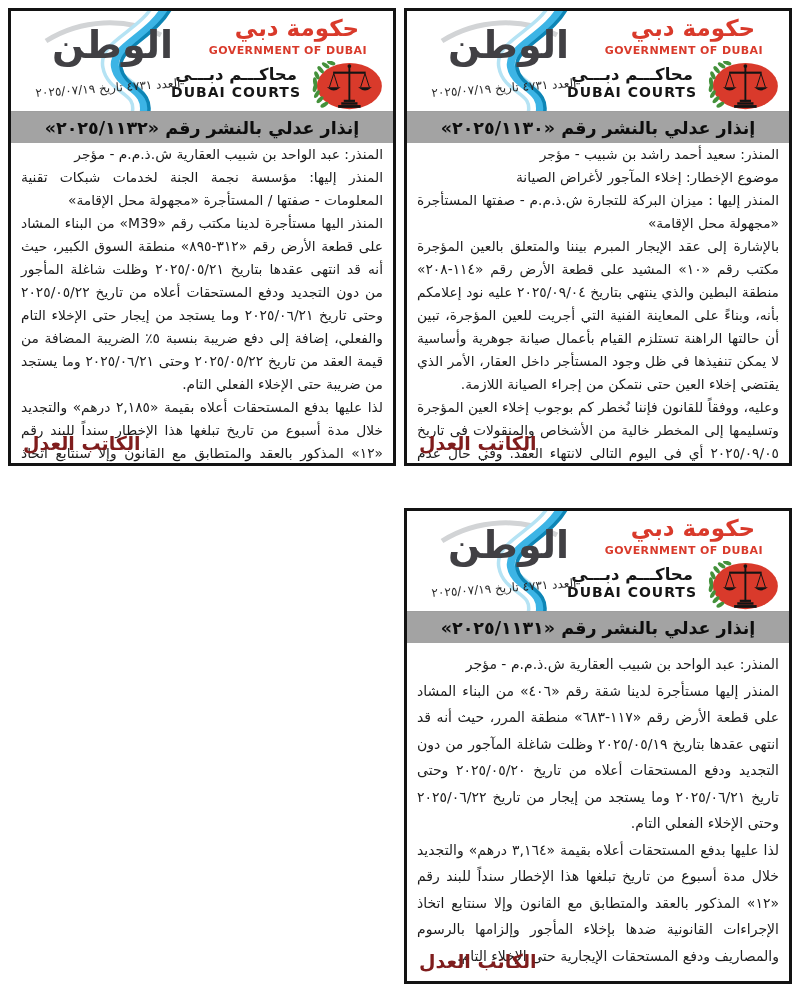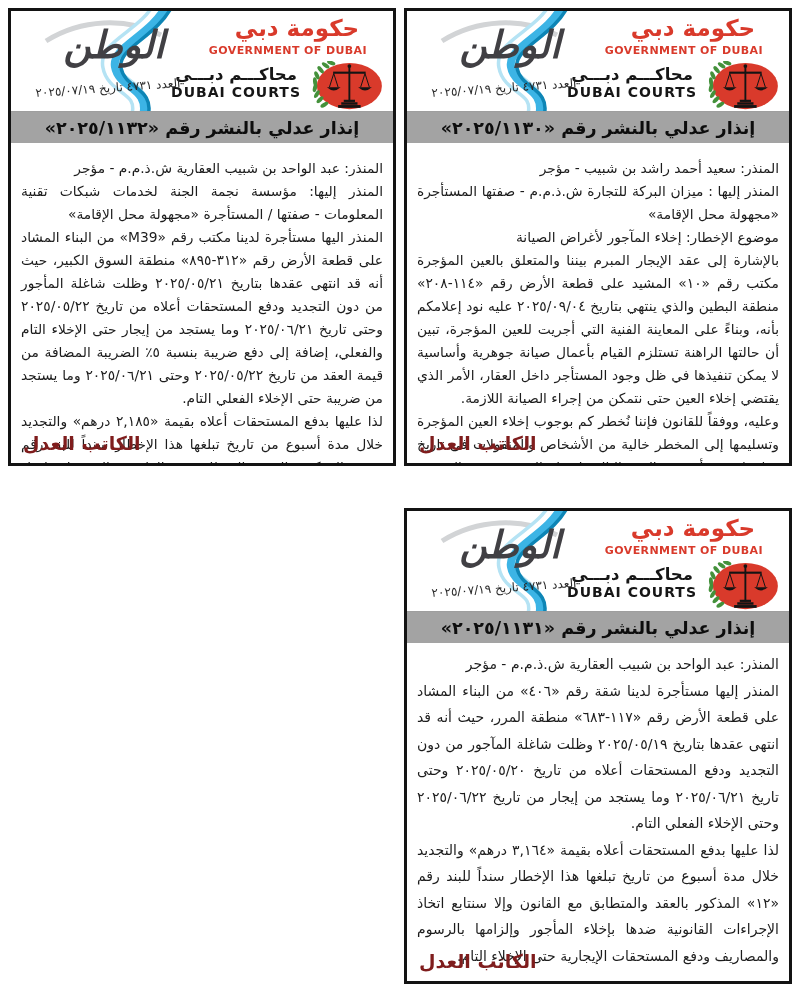--- a/index.html
+++ b/index.html
@@ -14,21 +14,21 @@
   #n1 { left:8px;  top:8px;   width:388px; height:458px; }
   #n2 { left:404px; top:8px;  width:388px; height:458px; }
   #n3 { left:404px; top:508px; width:388px; height:476px; }
 
   
   .nheader { position:relative; height:100px; background:#fff; overflow:hidden; }
   .wave-svg { position:absolute; left:0; top:0; width:196px; height:100px; }
   .watan {
     position:absolute; left:44px; top:14px; width:118px;
     font-size:38px; font-weight:bold; color:#414044; text-align:center;
-    direction:rtl; line-height:1.1; letter-spacing:-1px; z-index:2;font-style:italic;
+    direction:rtl; line-height:1.1; letter-spacing:-1px; z-index:2;
   }
   .issue {
     position:absolute; left:2px; top:70px; width:190px;
     font-size:12px; color:#2a2a2a; direction:rtl; text-align:center;
     transform:rotate(-4deg); z-index:2; white-space:nowrap;
   }
   .gov-ar {
     position:absolute; right:26px; top:4px; width:140px; text-align:center;
     color:#d93a2b; font-size:23px; font-weight:bold; direction:rtl; line-height:1.2;margin-left:28px;
   }
@@ -47,21 +47,21 @@
   
   .ntitle {
     height:32px; background:#a3a3a3; border-top:1px solid #9e9e9e;
     display:flex; align-items:center; justify-content:center;
     font-size:17.5px; font-weight:bold; color:#0d0d0d; direction:rtl;
   }
 
   
   .nbody {
     position:relative; direction:rtl; text-align:justify;
-    padding:14px 10px 30px 10px; color:#1c1c1c;
+    padding:0 10px 30px 10px; color:#1c1c1c;
   }
   #n1 .nbody, #n2 .nbody { font-size:13.8px; line-height:23px; }
   #n3 .nbody { font-size:14px; line-height:26.5px; padding-top:8px; }
   .nbody p { margin:0; }
   .nsign {
     position:absolute; left:12px; bottom:9px;
     font-size:19px; font-weight:bold; color:#7f1d1d; direction:rtl; z-index:3;
   }
 </style>
 </head>
@@ -165,22 +165,22 @@
         <path d="M86,42 L108,42 Q97,52 86,42 Z" stroke="none"></path>
         <rect x="63" y="62" width="18" height="3.5" stroke="none"></rect>
         <rect x="59" y="66" width="26" height="4" stroke="none"></rect>
         <rect x="54" y="70.5" width="36" height="4.5" stroke="none"></rect>
       </g>
     </svg>
   </div>
   <div class="ntitle">إنذار عدلي بالنشر رقم «٢٠٢٥/١١٣٠»</div>
   <div class="nbody">
     <p>المنذر: سعيد أحمد راشد بن شبيب - مؤجر</p>
+    <p>موضوع الإخطار: إخلاء المآجور لأغراض الصيانة</p>
     <p>المنذر إليها : ميزان البركة للتجارة ش.ذ.م.م - صفتها المستأجرة «مجهولة محل الإقامة»</p>
-    <p>موضوع الإخطار: إخلاء المآجور لأغراض الصيانة</p>
     <p>بالإشارة إلى عقد الإيجار المبرم بيننا والمتعلق بالعين المؤجرة مكتب رقم «١٠» المشيد على قطعة الأرض رقم «١١٤-٢٠٨» منطقة البطين والذي ينتهي بتاريخ ٢٠٢٥/٠٩/٠٤ عليه نود إعلامكم بأنه، وبناءً على المعاينة الفنية التي أجريت للعين المؤجرة، تبين أن حالتها الراهنة تستلزم القيام بأعمال صيانة جوهرية وأساسية لا يمكن تنفيذها في ظل وجود المستأجر داخل العقار، الأمر الذي يقتضي إخلاء العين حتى نتمكن من إجراء الصيانة اللازمة.</p>
     <p>وعليه، ووفقاً للقانون فإننا نُخطر كم بوجوب إخلاء العين المؤجرة وتسليمها إلى المخطر خالية من الأشخاص والمنقولات فى تاريخ ٢٠٢٥/٠٩/٠٥ أي فى اليوم التالى لانتهاء العقد. وفي حال عدم الالتزام بذلك فإننا سنضطر لاتخاذ كافة الإجراءات القانونية اللازمة لإخلاء العين المؤجرة وإلزامكم بسداد الرسوم والمصاريف المترتبة على ذلك.</p>
   </div>
   <div class="nsign">الكاتب العدل</div>
 </div>
 
 <div class="notice" id="n3">
   <div class="nheader">
     <svg class="wave-svg" viewBox="0 0 196 100">
       <path d="M35,30 C70,8 115,6 150,24" fill="none" stroke="#d2d4d6" stroke-width="5"></path>

